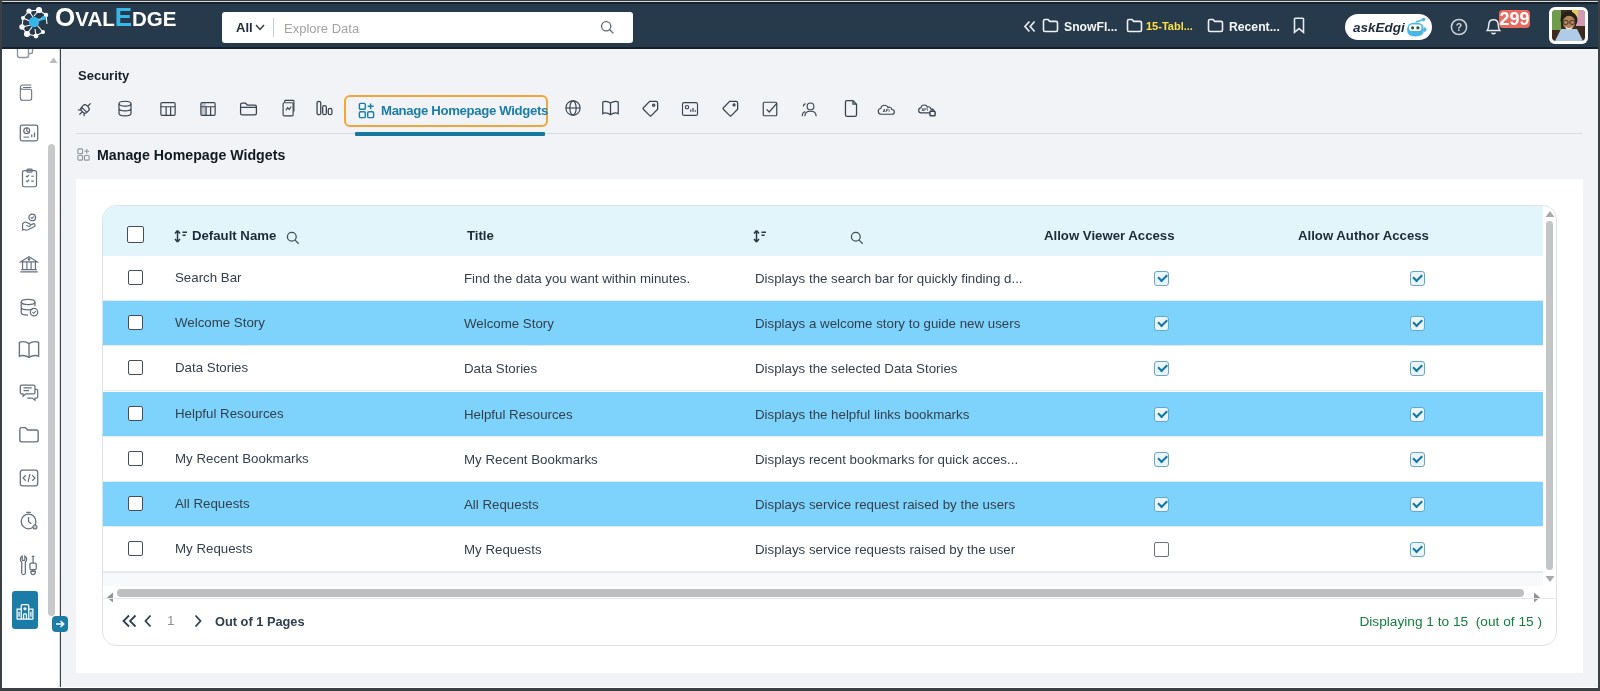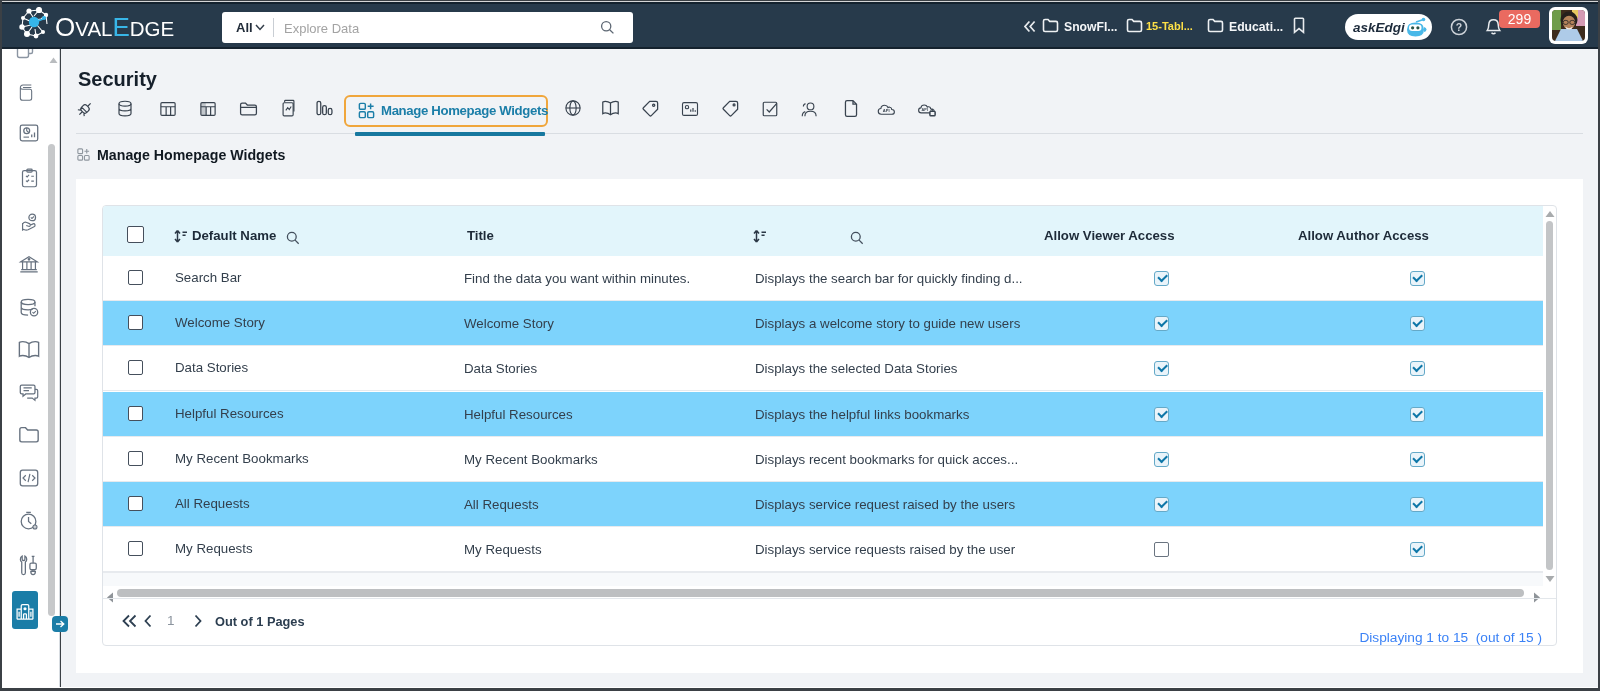--- a/index.html
+++ b/index.html
@@ -39,21 +39,21 @@
   <circle cx="27" cy="8" r="2.2" fill="#ffffff"></circle>
   <circle cx="4" cy="11" r="2" fill="#ffffff"></circle>
   <circle cx="3" cy="20" r="2.7" fill="#ffffff"></circle>
   <circle cx="8" cy="27" r="3" fill="#ffffff"></circle>
   <circle cx="17" cy="29" r="2.4" fill="#ffffff"></circle>
   <circle cx="24" cy="25" r="2" fill="#ffffff"></circle>
   <circle cx="15" cy="15" r="5.2" fill="#35b5e9"></circle>
   <circle cx="25" cy="11" r="2.1" fill="#35b5e9"></circle>
   <path d="M19 14 L24 12" stroke="#35b5e9" stroke-width="1.6"></path>
 </svg>
-<div class="abs" style="left:55px;top:14px;width:140px;height:28px;color:#fff;font-size:26px;font-weight:normal;letter-spacing:0px;line-height:26px;">O<span style="font-size:20.5px">VAL</span><span style="color:#38b6e8">E</span><span style="font-size:20.5px">DGE</span></div>
+<div class="abs" style="left:55px;top:4px;width:140px;height:28px;color:#fff;font-size:26px;font-weight:bold;letter-spacing:0px;line-height:26px;">O<span style="font-size:20.5px">VAL</span><span style="color:#38b6e8">E</span><span style="font-size:20.5px">DGE</span></div>
 
 <div class="abs" style="left:222px;top:12px;width:411px;height:31px;background:#ffffff;border-radius:3px;"></div>
 <div class="abs" style="left:236px;top:20px;font-size:13px;font-weight:bold;color:#202b38;">All</div>
 <svg class="abs" style="left:255px;top:24px" width="10" height="7" viewBox="0 0 10 7">
     <path d="M1 1 L5 5.4 L9 1" fill="none" stroke="#333e4a" stroke-width="1.5"></path>
   </svg>
 <div class="abs" style="left:273px;top:18px;width:1px;height:19px;background:#c9ced4;"></div>
 <div class="abs" style="left:284px;top:21px;font-size:13px;color:#a3a3a3;">Explore Data</div>
 <svg class="abs" style="left:600px;top:20px" width="15" height="15" viewBox="0 0 15 15">
     <circle cx="6.2" cy="6.2" r="4.6" fill="none" stroke="#5d6773" stroke-width="1.3"></circle>
@@ -67,21 +67,21 @@
     <path d="M1.5 3 Q1.5 1.5 3 1.5 L6 1.5 L7.7 3.4 L14 3.4 Q15.5 3.4 15.5 4.9 L15.5 12 Q15.5 13.5 14 13.5 L3 13.5 Q1.5 13.5 1.5 12 Z" fill="none" stroke="#eef1f3" stroke-width="1.6"></path>
   </svg>
 <div class="abs" style="left:1064px;top:20px;font-size:12.2px;font-weight:bold;color:#f4f6f8;">SnowFl...</div>
 <svg class="abs" style="left:1126px;top:18px" width="17" height="15" viewBox="0 0 17 15">
     <path d="M1.5 3 Q1.5 1.5 3 1.5 L6 1.5 L7.7 3.4 L14 3.4 Q15.5 3.4 15.5 4.9 L15.5 12 Q15.5 13.5 14 13.5 L3 13.5 Q1.5 13.5 1.5 12 Z" fill="none" stroke="#eef1f3" stroke-width="1.6"></path>
   </svg>
 <div class="abs" style="left:1146px;top:20px;font-size:11px;font-weight:bold;color:#fde047;">15-Tabl...</div>
 <svg class="abs" style="left:1207px;top:18px" width="17" height="15" viewBox="0 0 17 15">
     <path d="M1.5 3 Q1.5 1.5 3 1.5 L6 1.5 L7.7 3.4 L14 3.4 Q15.5 3.4 15.5 4.9 L15.5 12 Q15.5 13.5 14 13.5 L3 13.5 Q1.5 13.5 1.5 12 Z" fill="none" stroke="#eef1f3" stroke-width="1.6"></path>
   </svg>
-<div class="abs" style="left:1229px;top:20px;font-size:12.2px;font-weight:bold;color:#f4f6f8;">Educati...</div>
+<div class="abs" style="left:1229px;top:20px;font-size:12.2px;font-weight:bold;color:#f4f6f8;">Recent...</div>
 <svg class="abs" style="left:1292px;top:17px" width="14" height="17" viewBox="0 0 14 17">
     <path d="M2.5 2 Q2.5 1.2 3.3 1.2 L10.7 1.2 Q11.5 1.2 11.5 2 L11.5 15.3 L7 11.6 L2.5 15.3 Z" fill="none" stroke="#e8ebee" stroke-width="1.6"></path>
   </svg>
 
 <div class="abs" style="left:1345px;top:14px;width:87px;height:26px;background:#ffffff;border-radius:13px;"></div>
 <div class="abs" style="left:1353px;top:20px;font-size:13.5px;font-style:italic;font-weight:bold;color:#1e2c3c;">askEdgi</div>
 <svg class="abs" style="left:1405px;top:16px" width="24" height="22" viewBox="0 0 24 22">
   <circle cx="18.5" cy="3.5" r="1.8" fill="#49b8e8"></circle>
   <path d="M11 6 L17 4" stroke="#49b8e8" stroke-width="1.5" fill="none"></path>
   <path d="M2 13.5 Q2 6.5 10.5 6.5 Q19 6.5 19 13.5 Q19 20.5 10.5 20.5 Q2 20.5 2 13.5 Z" fill="#49b8e8"></path>
@@ -93,21 +93,21 @@
 
 <svg class="abs" style="left:1450px;top:18px" width="18" height="18" viewBox="0 0 18 18">
     <circle cx="9" cy="9" r="7.6" fill="none" stroke="#cdd2d8" stroke-width="1.5"></circle>
     <text x="9" y="13" text-anchor="middle" font-family="Liberation Sans" font-size="10.5" font-weight="bold" fill="#cdd2d8">?</text>
   </svg>
 
 <svg class="abs" style="left:1484px;top:18px" width="19" height="19" viewBox="0 0 19 19">
     <path d="M9.5 1.8 Q14 1.8 14.2 6.5 Q14.3 10.5 15.8 12.6 L3.2 12.6 Q4.7 10.5 4.8 6.5 Q5 1.8 9.5 1.8 Z" fill="none" stroke="#e8ebee" stroke-width="1.5"></path>
     <path d="M7.5 14.8 Q9.5 16.8 11.5 14.8" fill="none" stroke="#e8ebee" stroke-width="1.5"></path>
   </svg>
-<div class="abs" style="left:1499px;top:10px;width:41px;height:18px;background:#ea6a60;border-radius:4px;color:#fff;font-size:14px;font-weight:normal;text-align:center;line-height:18px;">299</div>
+<div class="abs" style="left:1499px;top:10px;width:31px;height:18px;background:#ea6a60;border-radius:4px;color:#fff;font-size:18px;font-weight:bold;text-align:center;line-height:18px;">299</div>
 
 <div class="abs" style="left:1549px;top:7px;width:39px;height:37px;background:#ffffff;border-radius:6px;"></div>
 <svg class="abs" style="left:1552px;top:10px" width="33" height="31" viewBox="0 0 33 31">
   <defs>
       <clipPath id="avc">
         <rect x="0" y="0" width="33" height="31" rx="4"></rect>
       </clipPath>
     </defs>
   <g clip-path="url(#avc)">
     <rect width="33" height="31" fill="#3d2b1c"></rect>
@@ -193,21 +193,21 @@
   </svg>
 <div class="abs" style="left:48px;top:144px;width:7px;height:472px;background:#c6c8ca;border-radius:3.5px;"></div>
 
 <div class="abs" style="left:52px;top:616px;width:16px;height:16px;background:#1b7da7;border-radius:4px;z-index:9;"></div>
 <svg class="abs" style="left:55px;top:620px;z-index:10" width="10" height="8" viewBox="0 0 10 8">
     <path d="M1 4 H8.5 M5.5 1 L8.8 4 L5.5 7" fill="none" stroke="#ffffff" stroke-width="1.3"></path>
   </svg>
 <div id="content"></div>
 <div id="whitepanel"></div>
 
-<div class="abs" style="left:78px;top:68px;font-size:20px;font-weight:bold;color:#16202b;">Security</div>
+<div class="abs" style="left:78px;top:68px;font-size:13px;font-weight:bold;color:#16202b;">Security</div>
 
 <svg class="abs" style="left:76px;top:100px" width="18" height="18" viewBox="0 0 24 24" fill="none" stroke="#39434f" stroke-width="1.6">
     <path d="M7.5 9.5 L14.5 16.5 M9.5 7.5 Q12 5 14.5 7.5 L16.5 9.5 Q19 12 16.5 14.5 L14.5 16.5 Q12 19 9.5 16.5 L7.5 14.5 Q5 12 7.5 9.5 Z M16 8 L19.5 4.5 M4.5 19.5 L8 16 M2.5 13 L6 13.5 M11 21.5 L10.5 18" transform="rotate(0 12 12)"></path>
   </svg>
 <svg class="abs" style="left:116px;top:99px" width="18" height="19" viewBox="0 0 24 24" fill="none" stroke="#39434f" stroke-width="1.6">
     <ellipse cx="12" cy="5.5" rx="8" ry="3.2"></ellipse>
     <path d="M4 5.5 V12 M20 5.5 V12 M4 12 C4 13.8 7.6 15.2 12 15.2 C16.4 15.2 20 13.8 20 12 M4 12 V18.5 C4 20.3 7.6 21.7 12 21.7 C16.4 21.7 20 20.3 20 18.5 V12"></path>
   </svg>
 <svg class="abs" style="left:159px;top:100px" width="18" height="18" viewBox="0 0 24 24" fill="none" stroke="#39434f" stroke-width="1.6">
     <rect x="2.5" y="3.5" width="19" height="17" rx="1.5"></rect>
@@ -289,21 +289,21 @@
 <div class="abs" style="left:76px;top:133px;width:1507px;height:1px;background:#d9dde2;"></div>
 
 <svg class="abs" style="left:76px;top:147px" width="15" height="15" viewBox="0 0 24 24" fill="none" stroke="#8f979f" stroke-width="1.8">
     <rect x="3" y="3" width="7.5" height="7.5" rx="1.5"></rect>
     <rect x="3" y="13.5" width="7.5" height="7.5" rx="1.5"></rect>
     <rect x="13.5" y="13.5" width="7.5" height="7.5" rx="1.5"></rect>
     <path d="M17.2 3 V10.5 M13.5 6.7 H21"></path>
   </svg>
 <div class="abs" style="left:97px;top:147px;font-size:14.2px;font-weight:bold;color:#111921;">Manage Homepage Widgets</div>
 
-<div class="abs" id="card" style="left:102px;top:205px;width:1455px;height:441px;background:#fff;border:1px solid #dfe3e8;border-radius:4px;overflow:hidden;">
+<div class="abs" id="card" style="left:102px;top:205px;width:1455px;height:441px;background:#fff;border:1px solid #dfe3e8;border-radius:14px;overflow:hidden;">
   <div class="abs" style="left:0;top:0;width:1440px;height:50px;background:#e2f5fb;"></div>
 
   <div class="abs cb17" style="left:24px;top:20px;"></div>
   <svg class="abs" style="left:71px;top:23px" width="14" height="15" viewBox="0 0 14 15">
       <path d="M3.5 1.5 V13 M3.5 1.5 L1 4.4 M3.5 1.5 L6 4.4 M3.5 13 L1 10.1 M3.5 13 L6 10.1" fill="none" stroke="#2a3745" stroke-width="1.5"></path>
       <path d="M8.5 3.2 H13 M8.5 6.2 H11.6" stroke="#2a3745" stroke-width="1.5"></path>
     </svg>
   <div class="abs ht" style="left:89px;top:22px;">Default Name</div>
   <svg class="abs mg" style="left:183px;top:24.5px" width="14" height="14" viewBox="0 0 14 14">
       <circle cx="5.8" cy="5.8" r="4.4" fill="none" stroke="#44505e" stroke-width="1.3"></circle>
@@ -402,15 +402,15 @@
       <path d="M7 1.5 L1.5 7 L7 12.5 M13.5 1.5 L8 7 L13.5 12.5" fill="none" stroke="#2e4052" stroke-width="1.8"></path>
     </svg>
   <svg class="abs" style="left:41px;top:408px" width="8" height="14" viewBox="0 0 8 14">
       <path d="M6.5 1.5 L1.5 7 L6.5 12.5" fill="none" stroke="#2e4052" stroke-width="1.8"></path>
     </svg>
   <div class="abs" style="left:64px;top:407px;font-size:13.5px;color:#8b949e;">1</div>
   <svg class="abs" style="left:91px;top:408px" width="8" height="14" viewBox="0 0 8 14">
       <path d="M1.5 1.5 L6.5 7 L1.5 12.5" fill="none" stroke="#2e4052" stroke-width="1.8"></path>
     </svg>
   <div class="abs" style="left:112px;top:408px;font-size:12.8px;font-weight:bold;color:#2c3e50;">Out of 1 Pages</div>
-  <div class="abs" style="left:1139px;top:408px;width:300px;text-align:right;font-size:13.7px;color:#3b82f6;margin-top:16px;">Displaying 1 to 15&nbsp; (out of 15 )</div>
+  <div class="abs" style="left:1139px;top:408px;width:300px;text-align:right;font-size:13.7px;color:#15803d;">Displaying 1 to 15&nbsp; (out of 15 )</div>
 </div>
 <div id="botline"></div>
 
 </body></html>

